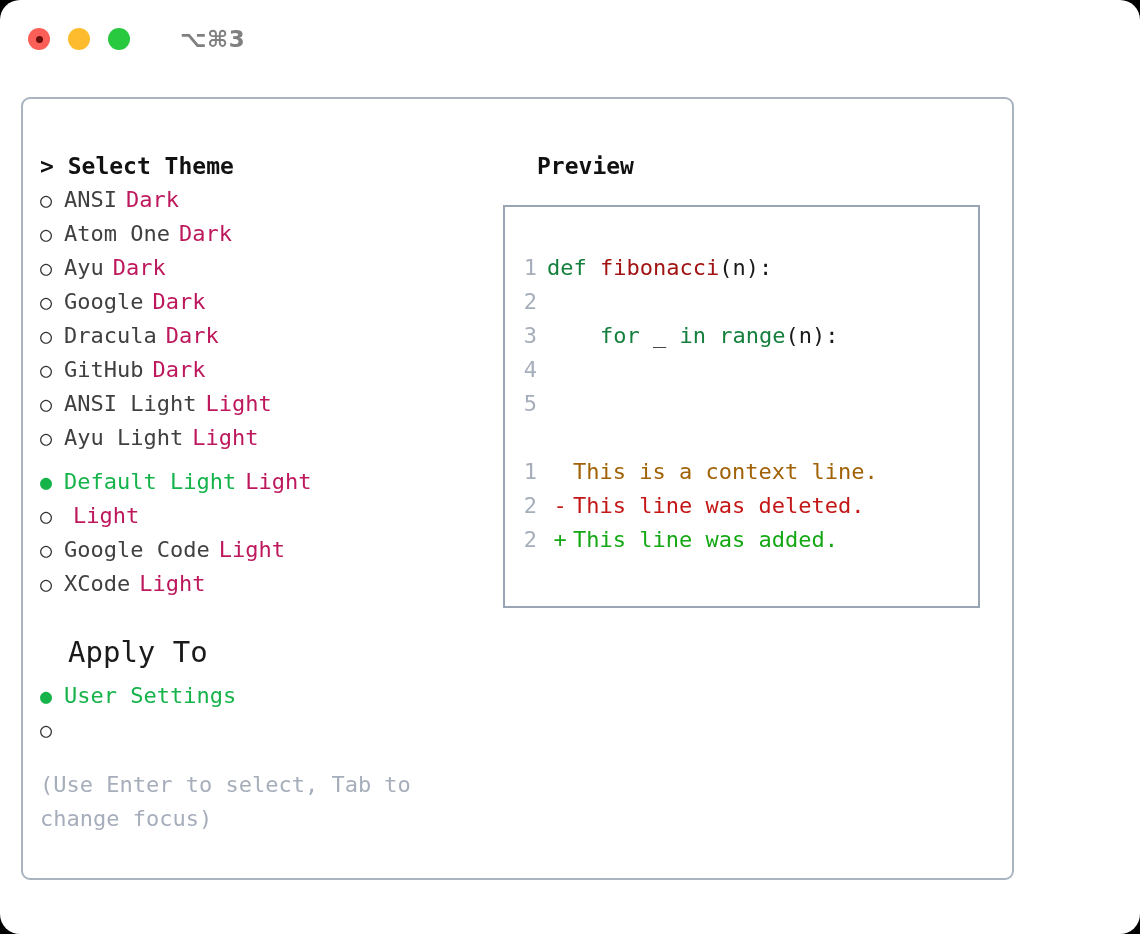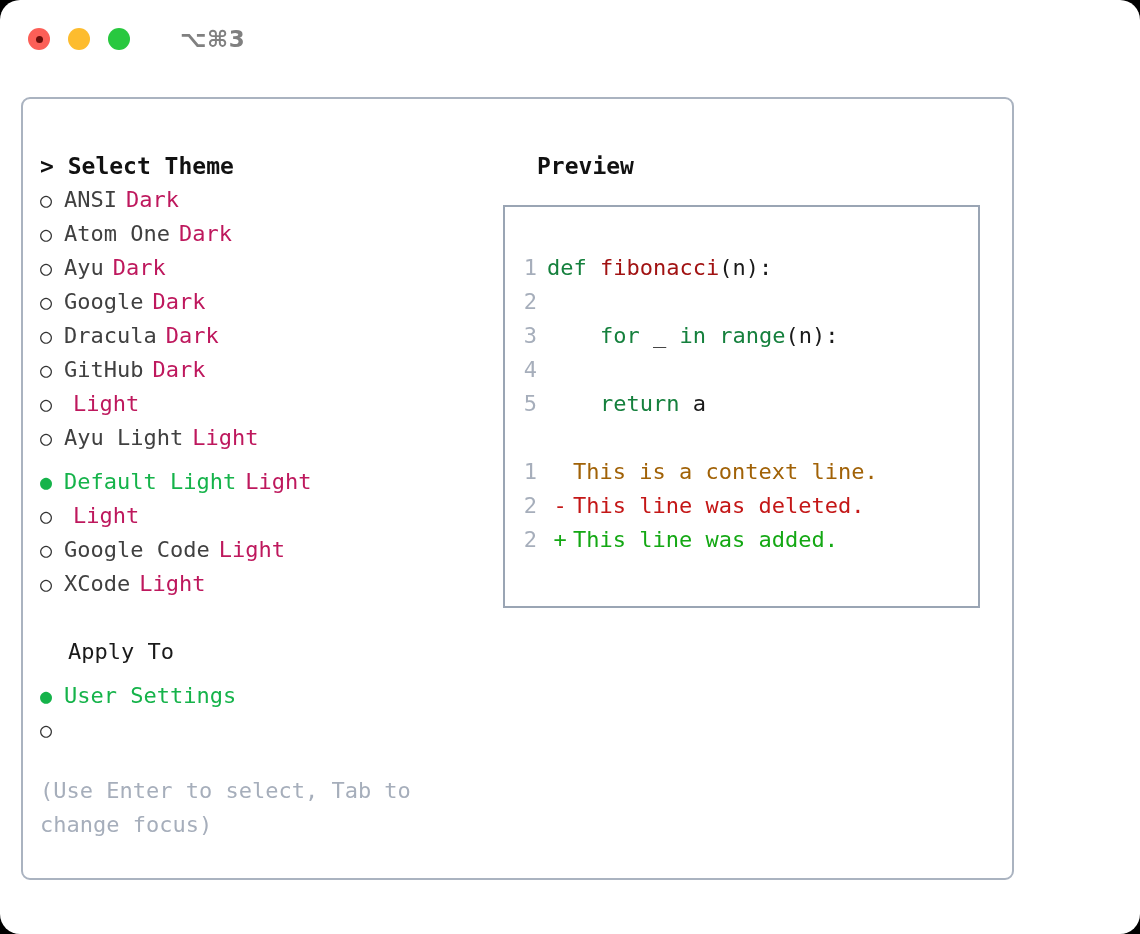--- a/index.html
+++ b/index.html
@@ -137,29 +137,29 @@
   .row-label.selected { color: #15b34a; margin-top: 10px; }
   .row-tag {
     color: #be185d;
     padding-left: 9px;
   }
 
   .subsection {
     margin-top: 34px;
   }
   .sub-header {
-    font-size: 22px;
+    font-size: 29px;
     color: #1a1a1a;
     line-height: 34px;
     padding-left: 28px;
     white-space: pre;
   }
 
   .hint {
-    margin-top: 27px;
+    margin-top: 21px;
     font-size: 22px;
     line-height: 34px;
     color: #a6aebb;
     width: 400px;
     white-space: normal;
   }
 
   
   .preview-title {
     font-size: 23px;
@@ -234,21 +234,21 @@
 
         <div class="section-header">&gt; Select Theme</div>
 
         <div class="list" id="theme-list">
             <div class="list-row"><span class="marker">○</span><span class="row-label">ANSI</span><span class="row-tag">Dark</span></div>
             <div class="list-row"><span class="marker">○</span><span class="row-label">Atom One</span><span class="row-tag">Dark</span></div>
             <div class="list-row"><span class="marker">○</span><span class="row-label">Ayu</span><span class="row-tag">Dark</span></div>
             <div class="list-row"><span class="marker">○</span><span class="row-label">Google</span><span class="row-tag">Dark</span></div>
             <div class="list-row"><span class="marker">○</span><span class="row-label">Dracula</span><span class="row-tag">Dark</span></div>
             <div class="list-row"><span class="marker">○</span><span class="row-label">GitHub</span><span class="row-tag">Dark</span></div>
-            <div class="list-row"><span class="marker">○</span><span class="row-tag">Light</span></div>
+            <div class="list-row"><span class="marker">○</span><span class="row-label">ANSI Light</span><span class="row-tag">Light</span></div>
             <div class="list-row"><span class="marker">○</span><span class="row-label">Ayu Light</span><span class="row-tag">Light</span></div>
             <div class="list-row"><span class="marker selected">●</span><span class="row-label selected">Default Light</span><span class="row-tag">Light</span></div>
             <div class="list-row"><span class="marker">○</span><span class="row-tag">Light</span></div>
             <div class="list-row"><span class="marker">○</span><span class="row-label">Google Code</span><span class="row-tag">Light</span></div>
             <div class="list-row"><span class="marker">○</span><span class="row-label">XCode</span><span class="row-tag">Light</span></div>
           </div>
 
         <div class="subsection">
           <div class="sub-header">Apply To</div>
           <div class="list" id="apply-list">
@@ -262,21 +262,21 @@
 
       <div class="col-right">
         <div class="preview-title">Preview</div>
 
         <div class="preview-box">
           <div id="code-block">
               <div class="code-line"><span class="lineno">1</span><span class="code-text"><span class="tok-kw">def</span><span class="tok-plain"> </span><span class="tok-fn">fibonacci</span><span class="tok-plain">(n):</span></span></div>
               <div class="code-line"><span class="lineno">2</span></div>
               <div class="code-line"><span class="lineno">3</span><span class="code-text">    <span class="tok-kw">for</span><span class="tok-plain"> _ </span><span class="tok-kw">in</span><span class="tok-plain"> </span><span class="tok-kw">range</span><span class="tok-plain">(n):</span></span></div>
               <div class="code-line"><span class="lineno">4</span></div>
-              <div class="code-line"><span class="lineno">5</span><span class="code-text">    <span class="tok-kw">return</span><span class="tok-plain"> a</span></span></div>
+              <div class="code-line"><span class="lineno">5</span></div>
             </div>
           <div class="blank-line"></div>
           <div id="diff-block">
               <div class="code-line"><span class="lineno">1</span><span class="diff-mark diff-ctx"></span><span class="diff-ctx">This is a context line.</span></div>
               <div class="code-line"><span class="lineno">2</span><span class="diff-mark diff-del">-</span><span class="diff-del">This line was deleted.</span></div>
               <div class="code-line"><span class="lineno">2</span><span class="diff-mark diff-add">+</span><span class="diff-add">This line was added.</span></div>
             </div>
         </div>
       </div>
 

